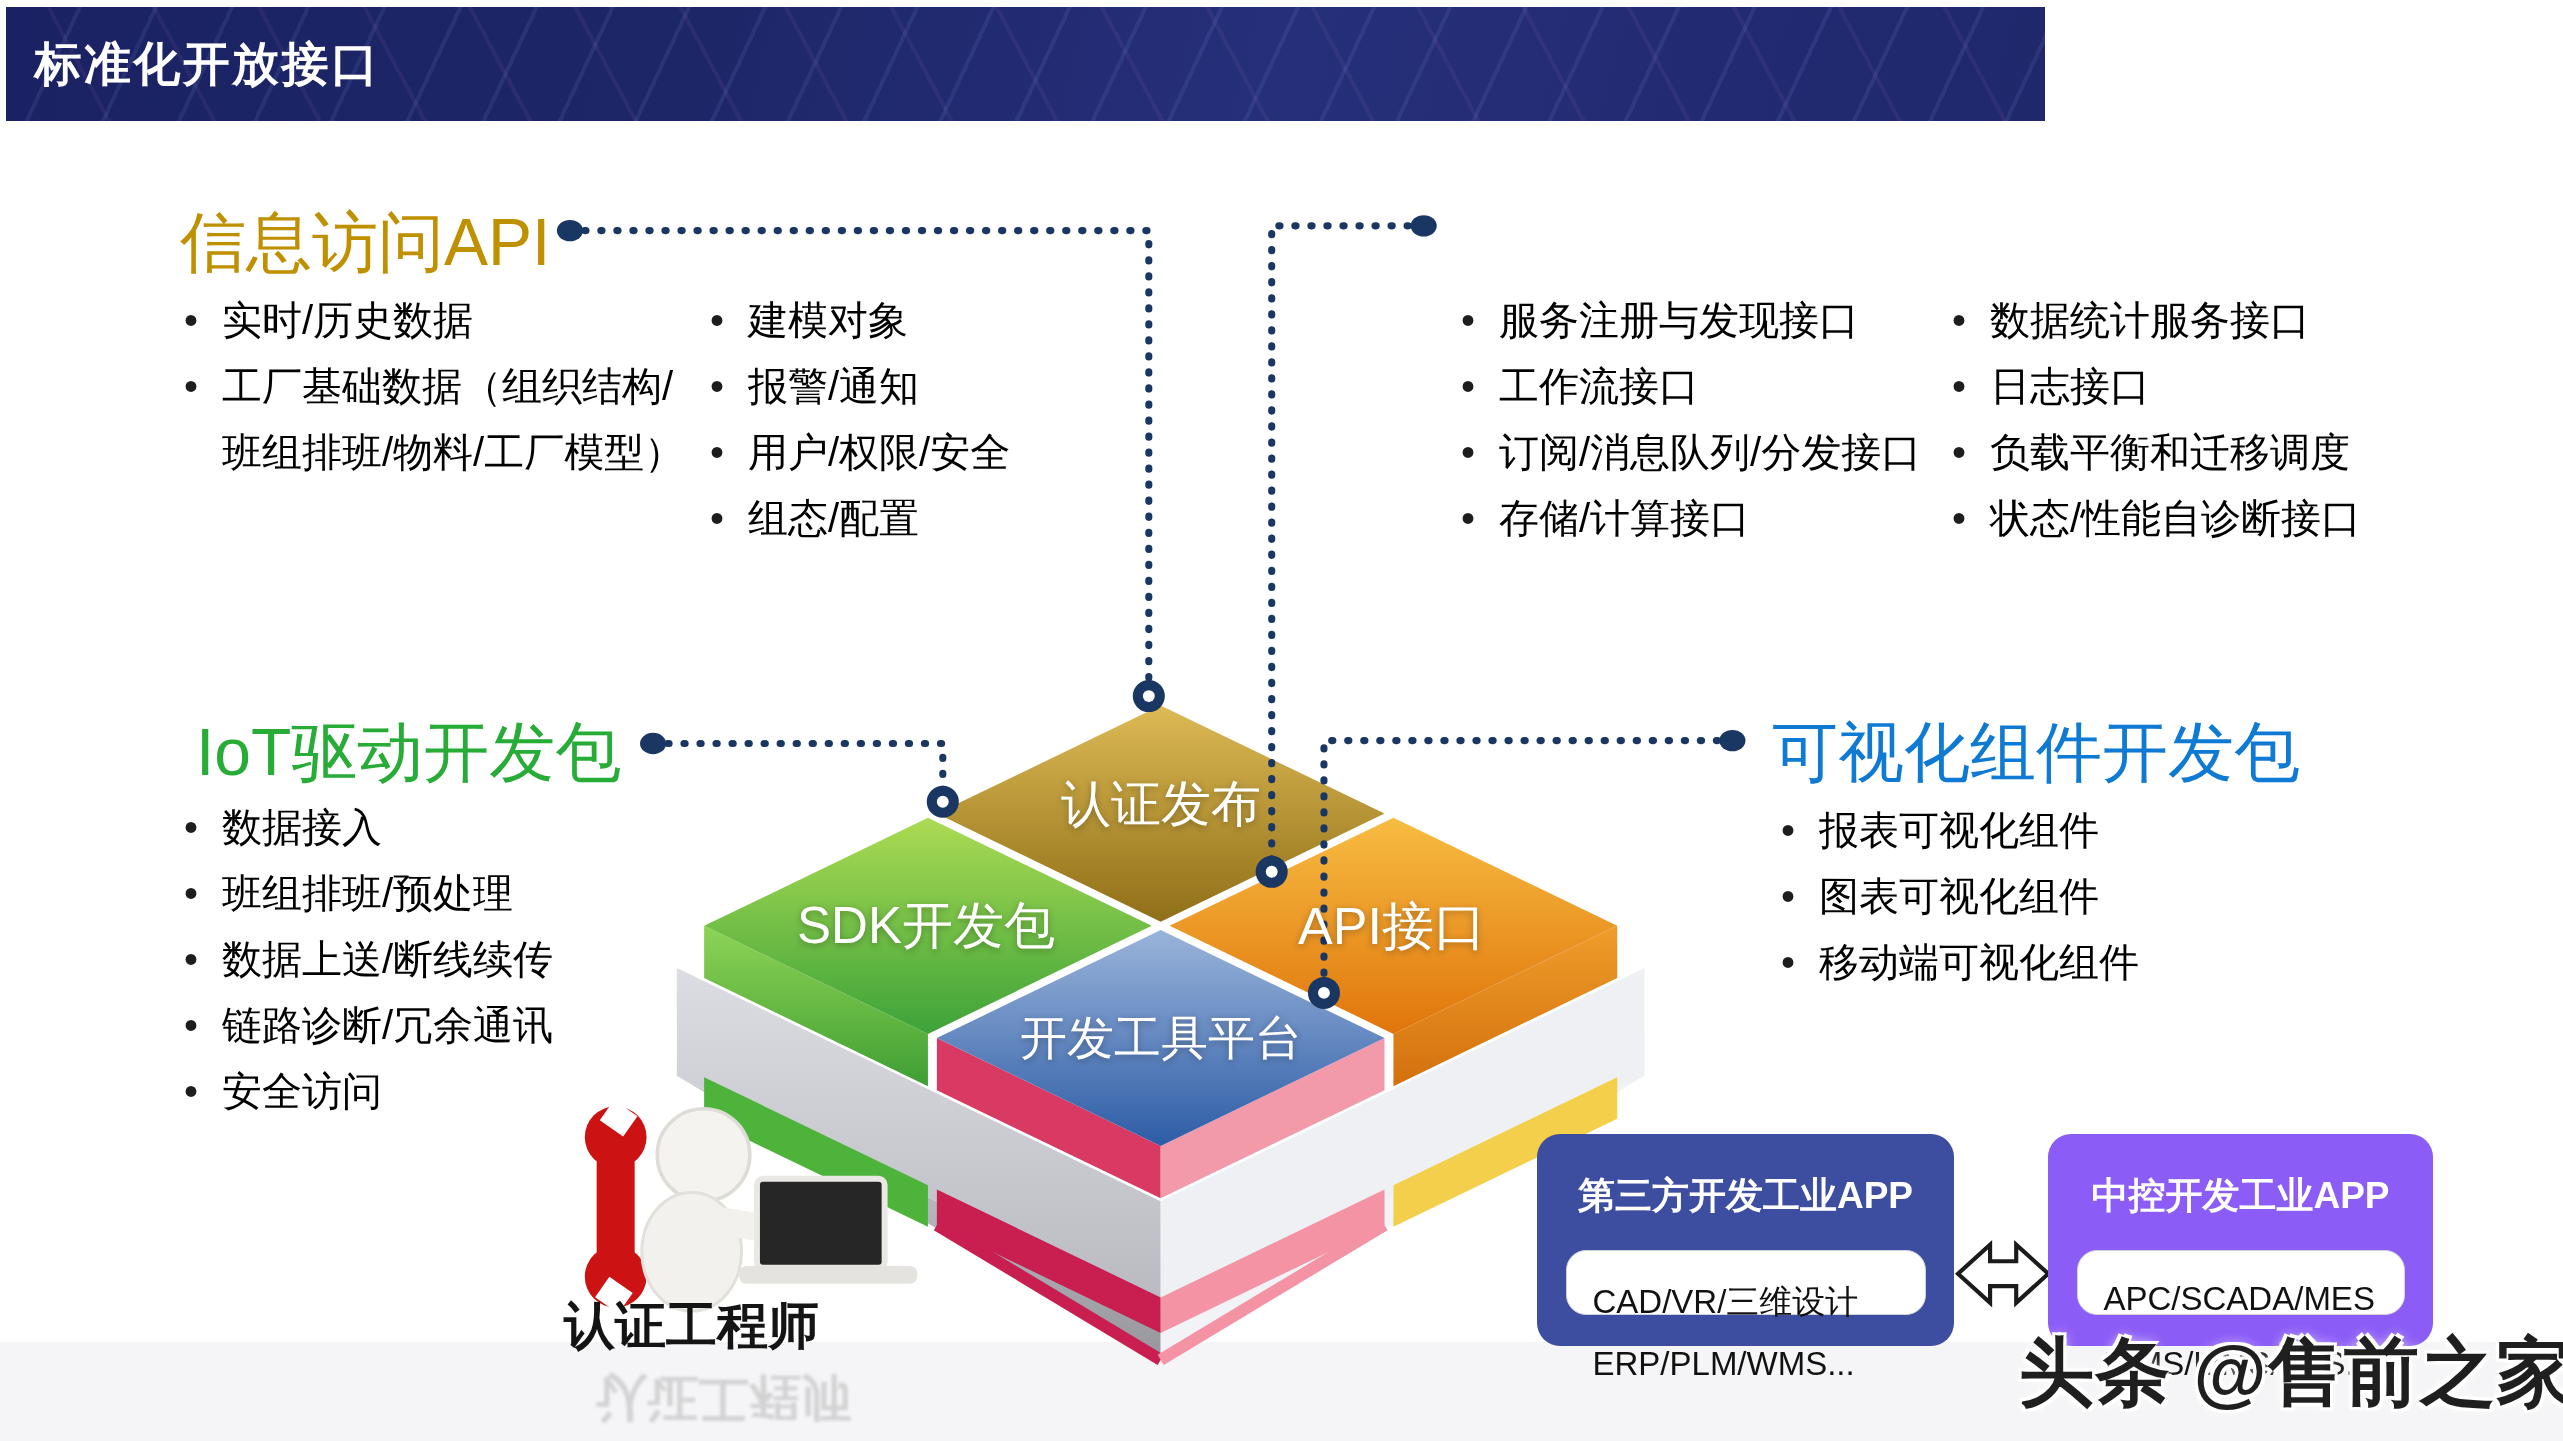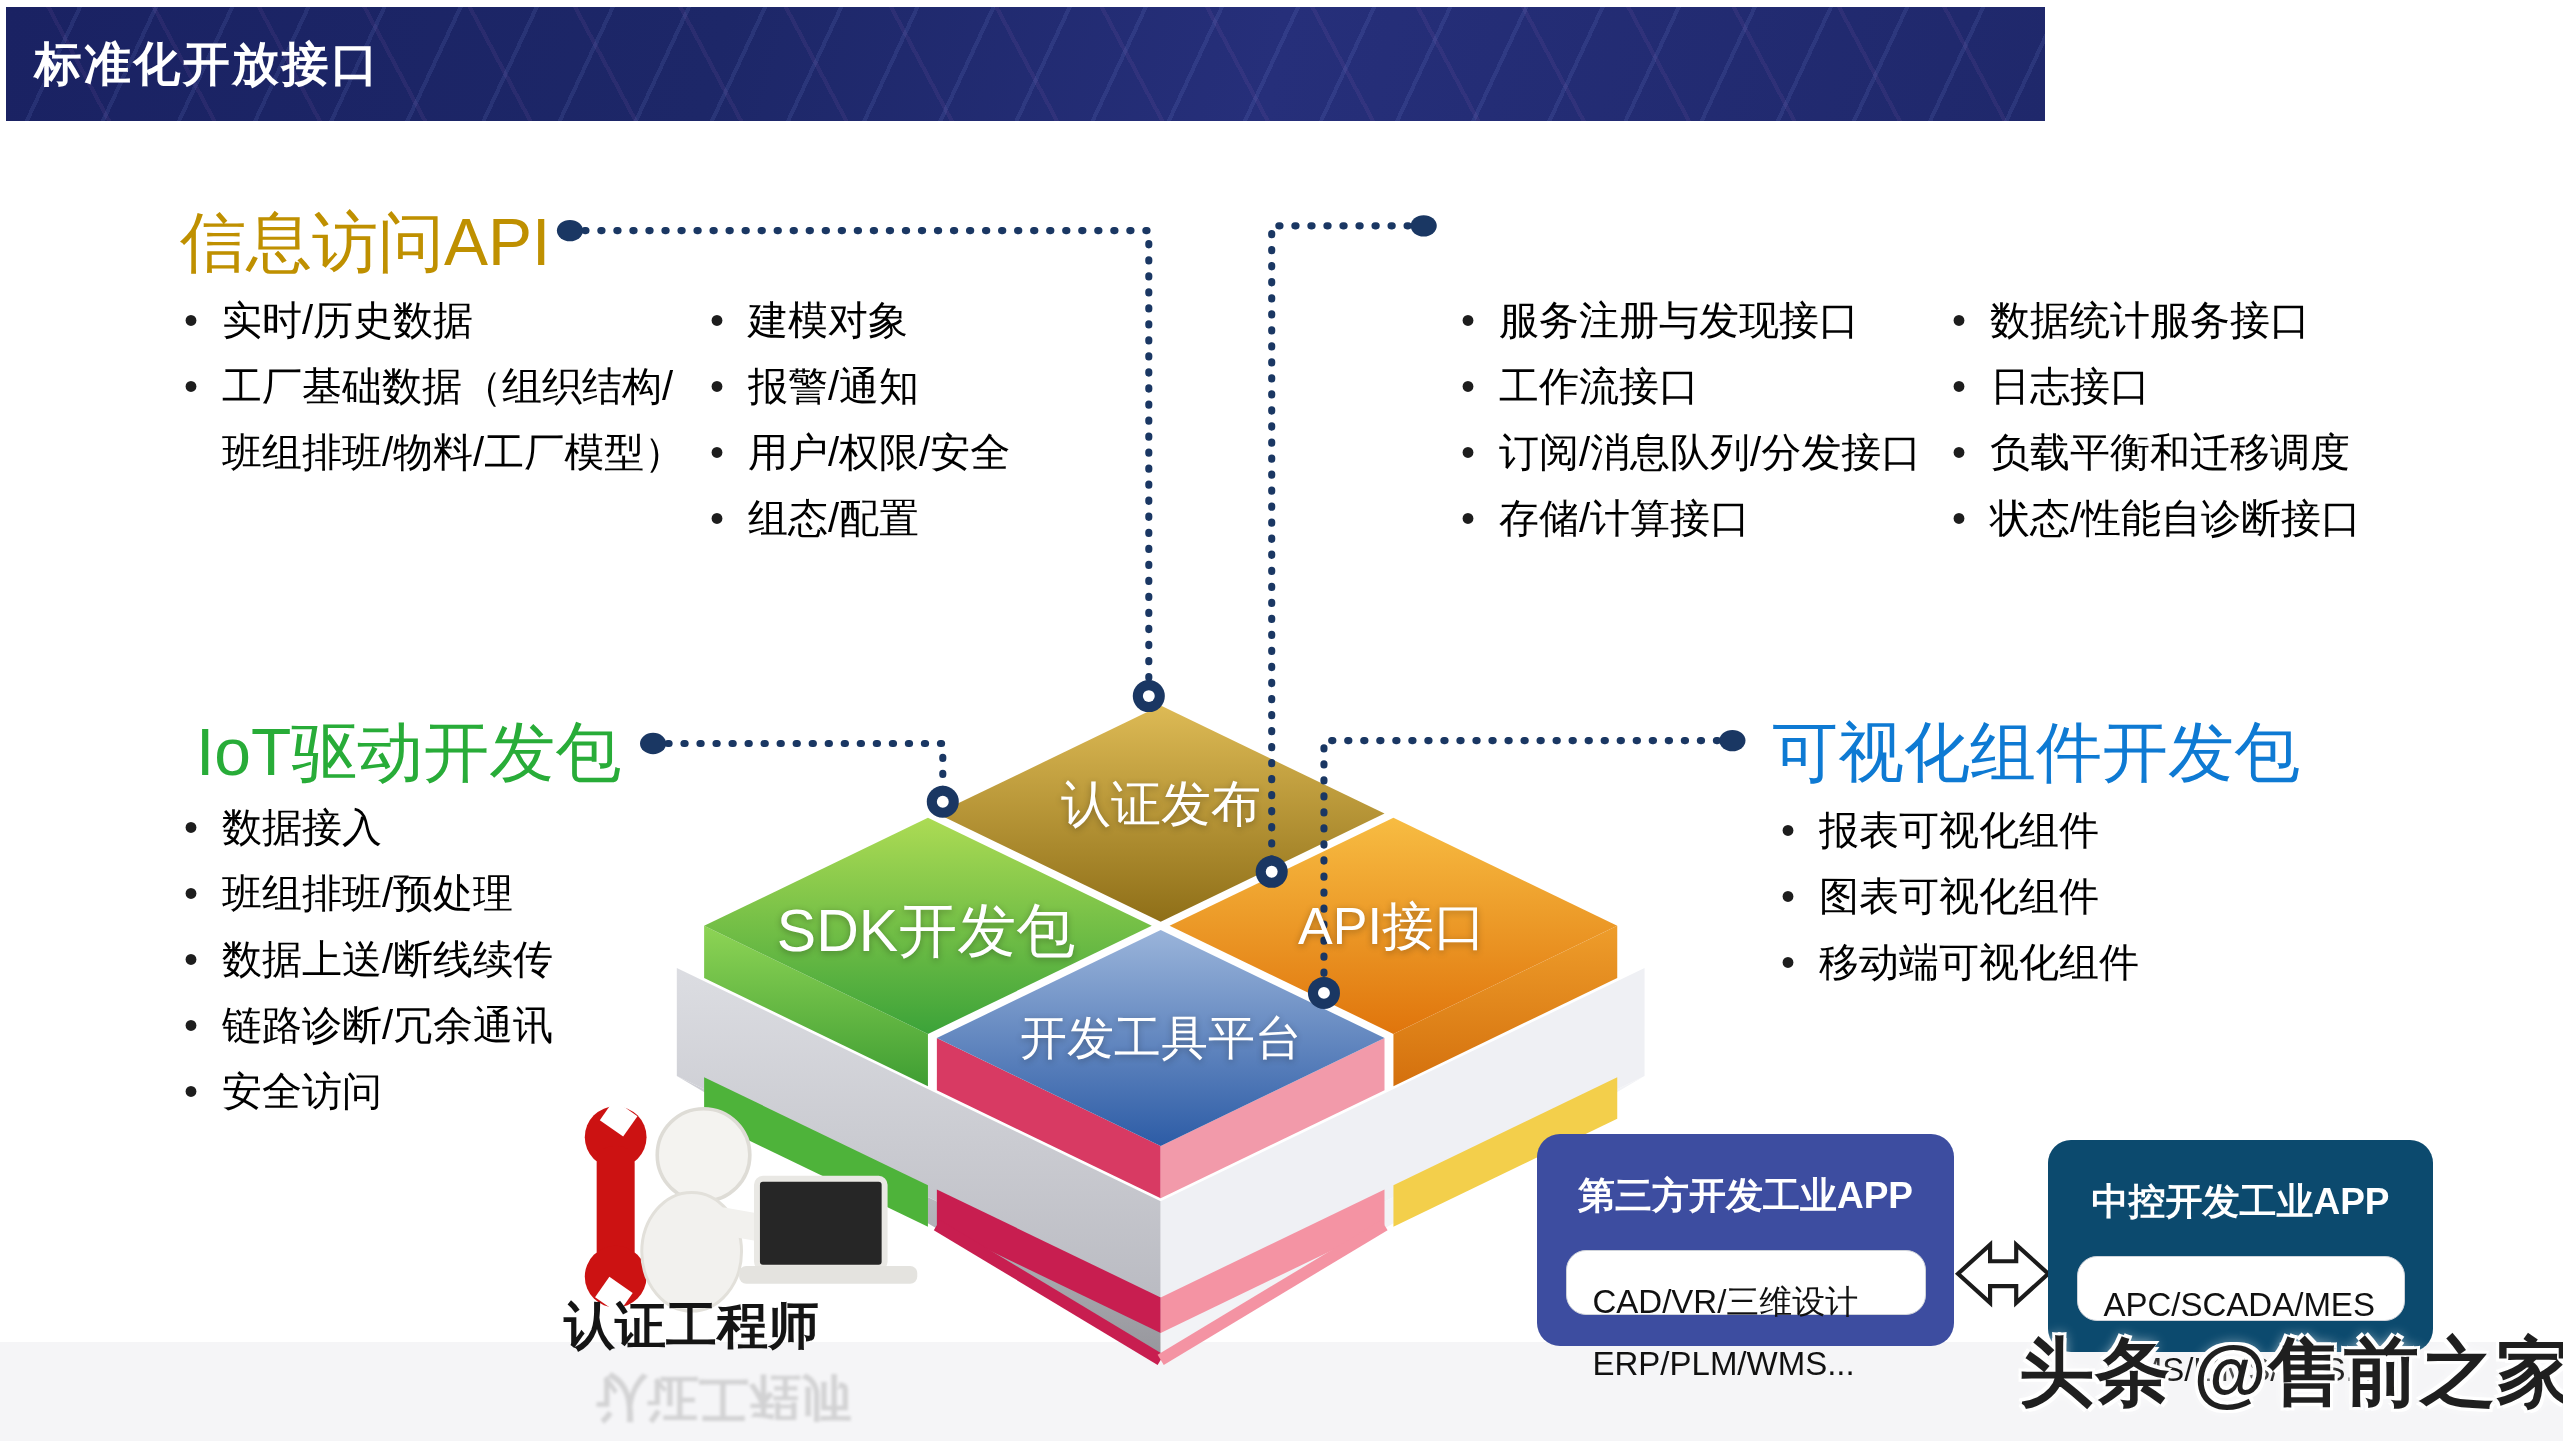--- a/index.html
+++ b/index.html
@@ -40,27 +40,27 @@
   .b-iot{left:178px;top:794px;width:582px;}
   .b-vis{left:1775px;top:797px;width:629px;}
   
   .art{position:absolute;left:0;top:0;width:2563px;height:1442px;}
   
   .quad-label{
     position:absolute;color:#ffffff;font-weight:normal;text-align:center;white-space:nowrap;
     text-shadow:0 2.4px 7.1px rgba(0,0,0,.30);
   }
   .q-top{left:983px;top:771px;width:356px;font-size:50px;}
-  .q-left{left:718px;top:892px;width:416px;font-size:59px;}
+  .q-left{left:718px;top:892px;width:416px;font-size:51px;}
   .q-right{left:1184px;top:892px;width:416px;font-size:52px;}
   .q-bottom{left:953px;top:1007px;width:416px;font-size:47px;}
   
   .card{position:absolute;top:1134px;height:212px;border-radius:23px;}
   .card-1{left:1537px;width:417px;background:#3D4DA0;}
-  .card-2{left:2048px;width:385px;background:#0c4a6e;margin-top:6px;}
+  .card-2{left:2048px;width:385px;background:#8b5cf6;}
   .card-title{
     position:absolute;left:0;right:0;top:37px;text-align:center;
     color:#ffffff;font-size:37px;font-weight:bold;white-space:nowrap;
   }
   .card-panel{
     position:absolute;left:28.5px;right:28.5px;top:116px;bottom:31px;
     background:#ffffff;border:1.8px solid #cfd3da;border-radius:20px;
   }
   .card-line{position:absolute;left:26px;font-size:33px;color:#111;white-space:nowrap;}
   .card-line-1{top:28.5px;}

